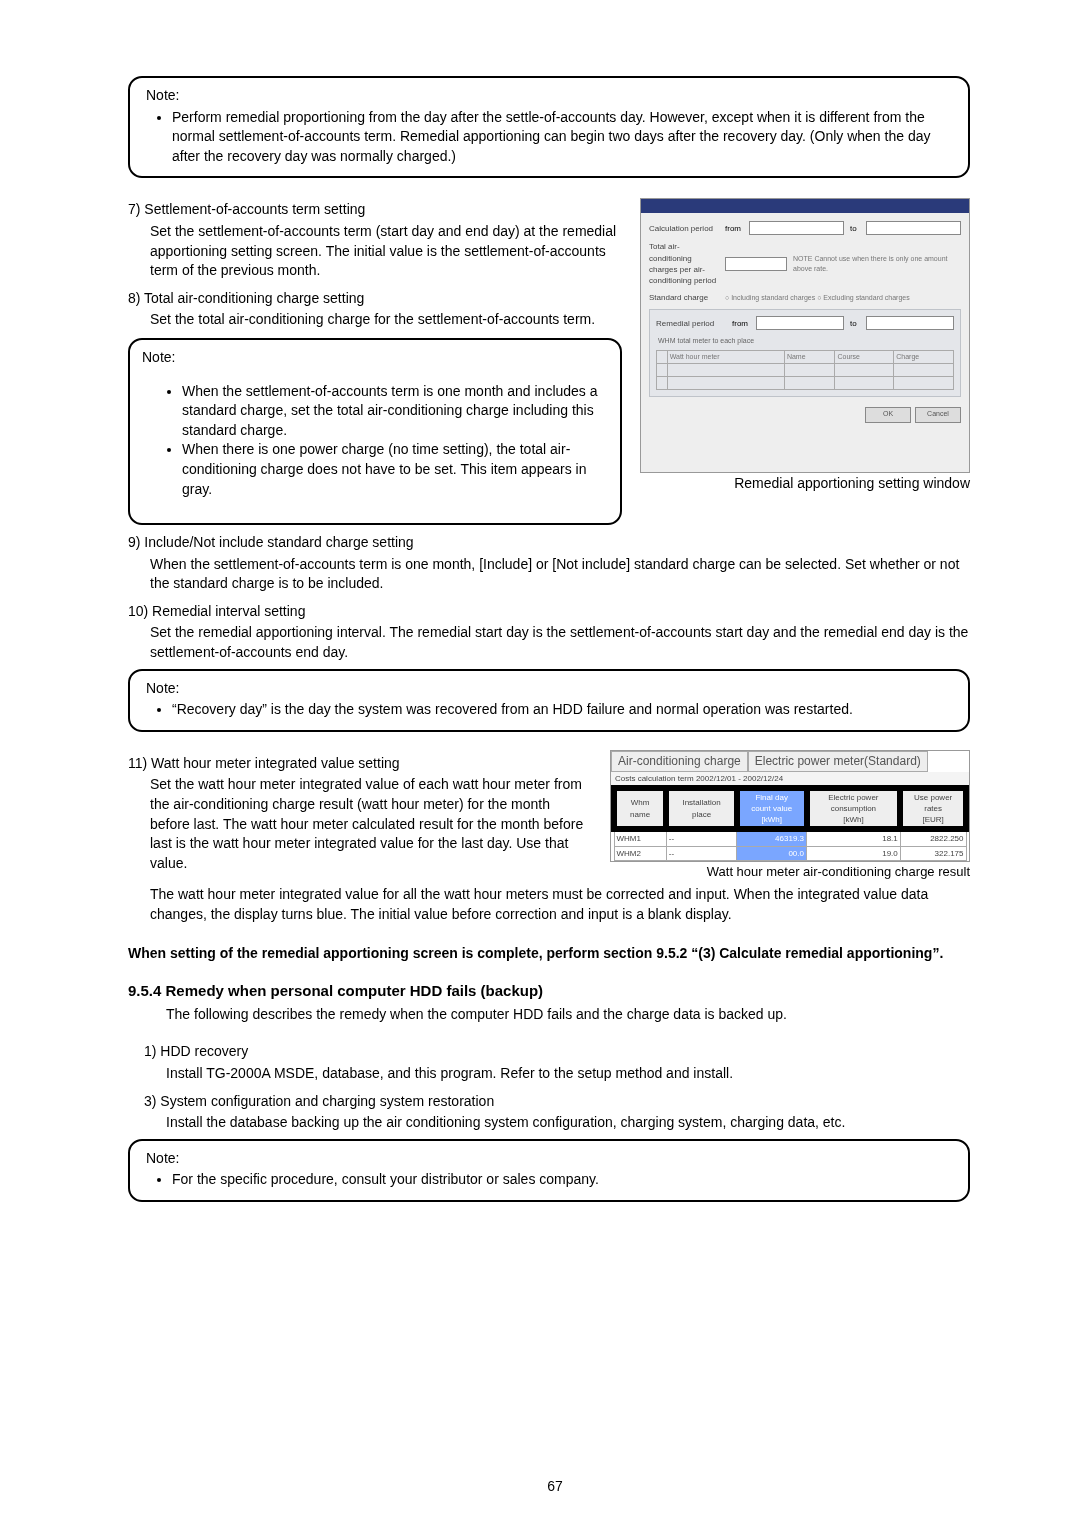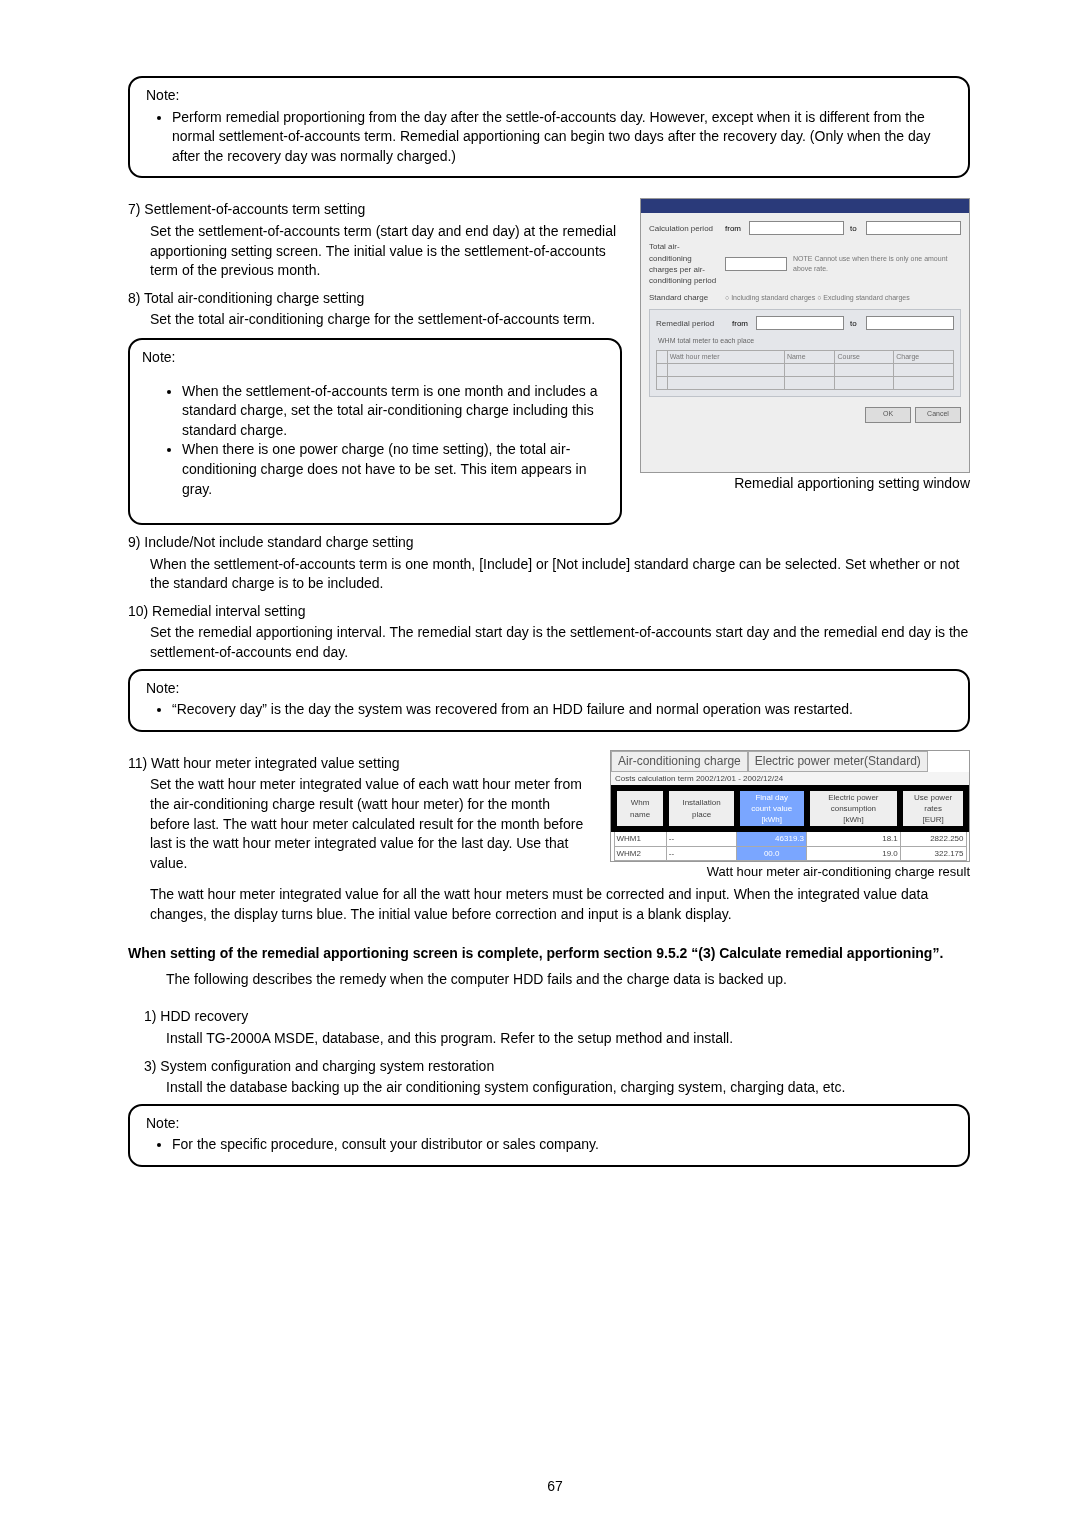--- a/index.html
+++ b/index.html
@@ -170,35 +170,36 @@
           <tr>
             <td>WHM1</td>
             <td>--</td>
             <td class="hl" style="text-align:right">46319.3</td>
             <td style="text-align:right">18.1</td>
             <td style="text-align:right">2822.250</td>
           </tr>
           <tr>
             <td>WHM2</td>
             <td>--</td>
-            <td class="hl" style="text-align:center">00.0</td>
+            <td class="hl" style="text-align:right">00.0</td>
             <td style="text-align:right">19.0</td>
             <td style="text-align:right">322.175</td>
           </tr>
         </tbody>
           </table>
       </div>
       <div class="caption" style="font-size:13px">Watt hour meter air-conditioning charge result</div>
     </div>
   </div>
 
   <div class="body-text" style="margin-top:4px">The watt hour meter integrated value for all the watt hour meters must be corrected and input. When the integrated value data changes, the display turns blue. The initial value before correction and input is a blank display.</div>
 
   <div class="section-bold">When setting of the remedial apportioning screen is complete, perform section 9.5.2 “(3) Calculate remedial apportioning”.</div>
 
+  <div class="heading">9.5.4 Remedy when personal computer HDD fails (backup)</div>
   <div class="body-text" style="padding-left:38px">The following describes the remedy when the computer HDD fails and the charge data is backed up.</div>
 
   <div style="height:10px"></div>
 
   <div class="item-num" style="padding-left:16px">1)  HDD recovery</div>
 
   <div class="body-text" style="padding-left:38px">Install TG-2000A MSDE, database, and this program. Refer to the setup method and install.</div>
 
   <div class="item-num" style="padding-left:16px">3)  System configuration and charging system restoration</div>
   <div class="body-text" style="padding-left:38px">Install the database backing up the air conditioning system configuration, charging system, charging data, etc.</div>

